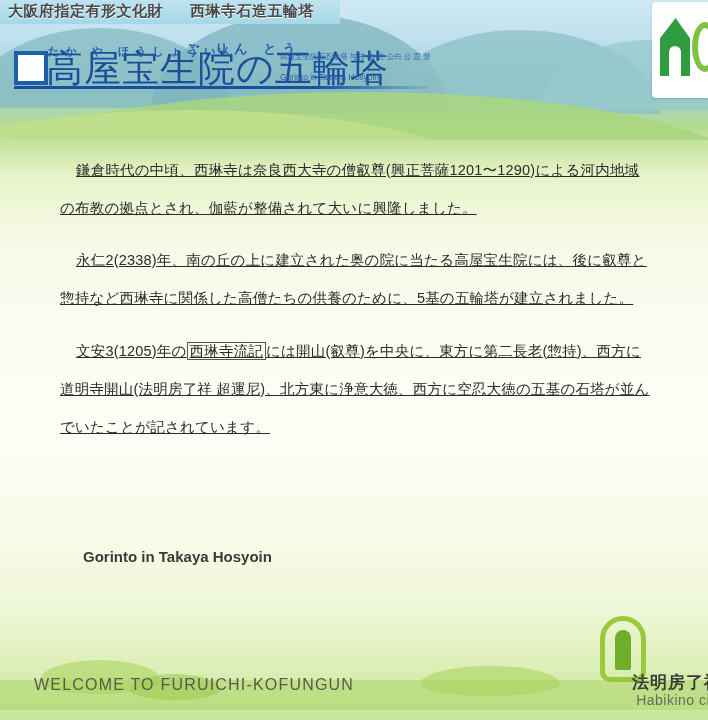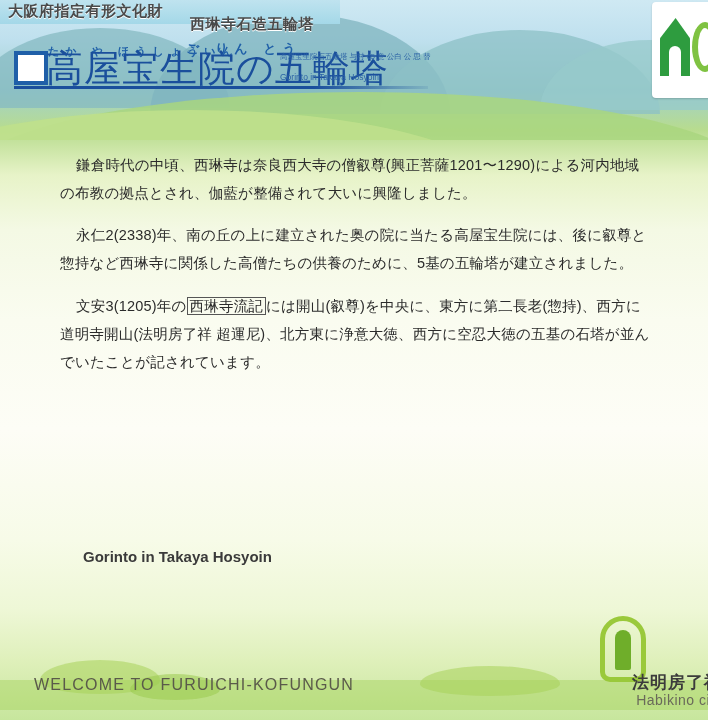--- a/index.html
+++ b/index.html
@@ -101,21 +101,20 @@
   .top-ribbon .txt2 {
     position: absolute;
     left: 190px;
     top: 2px;
     font-size: 15px;
     font-weight: bold;
     color: #4a4a4a;
     letter-spacing: 0.5px;
     white-space: nowrap;
     text-shadow: 0 1px 0 #ffffff;
-    margin-top: 13px;
   }
 
   
   .title-bar {
     position: absolute;
     left: 8px;
     top: 40px;
     width: 420px;
     height: 50px;
   }
@@ -225,25 +224,26 @@
 
   
   .content {
     position: absolute;
     left: 60px;
     top: 136px;
     width: 590px;
   }
   .para {
     font-size: 14.5px;
-    line-height: 28px;
+    line-height: 38px;
     color: #2b2b2b;
     text-indent: 16px;
     margin-bottom: 6px;
     letter-spacing: 0.2px;
+    text-decoration: underline;
   }
 
   .boxed {
     border: 1px solid #555;
     padding: 0 2px;
   }
 
   .en-heading {
     position: absolute;
     left: 83px;

